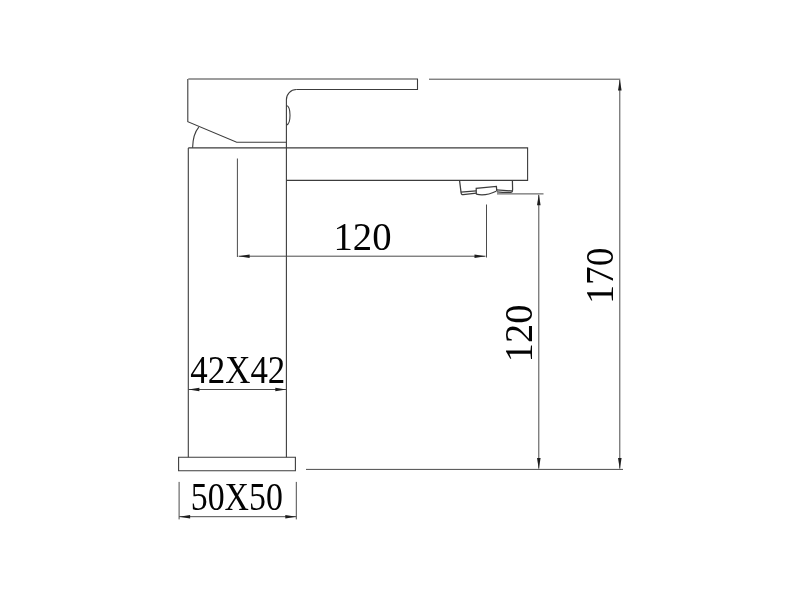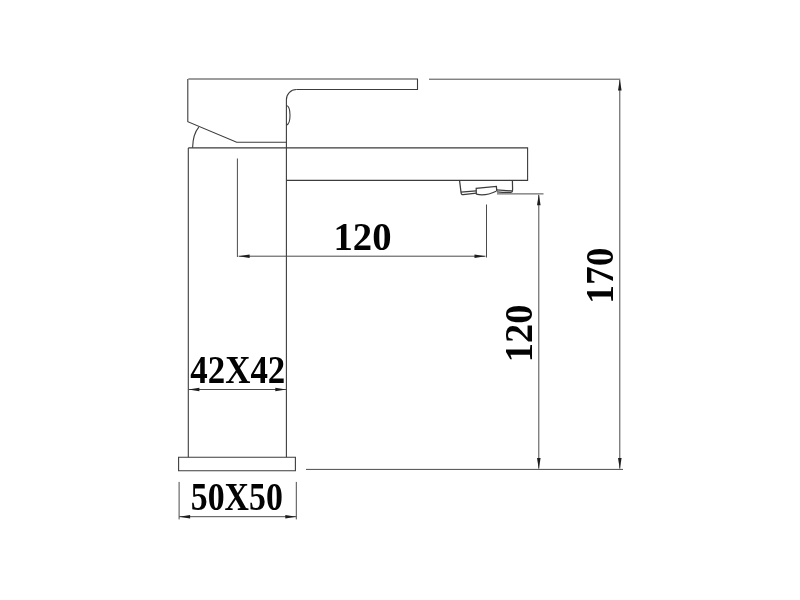--- a/index.html
+++ b/index.html
@@ -1,16 +1,16 @@
 <!DOCTYPE html>
 <html><head>
 <meta charset="utf-8">
 <style>
   html,body{margin:0;padding:0;background:#ffffff;}
-  .page{width:728px;height:600px;position:relative;overflow:hidden;font-weight:bold;}
+  .page{width:728px;height:600px;position:relative;overflow:hidden;}
   text{font-family:"Liberation Serif",serif;fill:#030303;}
 </style>
 </head>
 <body>
 <div class="page">
 <svg width="800" height="600" viewBox="0 0 800 600">
   <rect x="0" y="0" width="800" height="600" fill="#ffffff"></rect>
 
   <g fill="none" stroke="#3c3c3c" stroke-width="1.1" stroke-linecap="butt">
 

